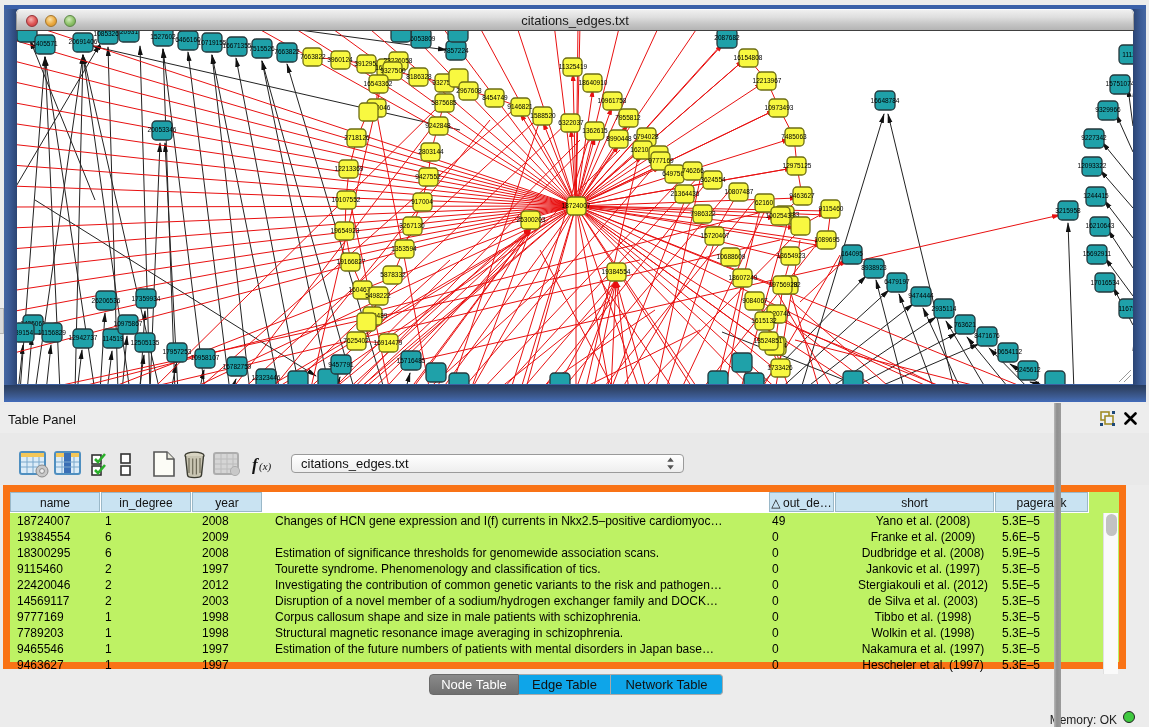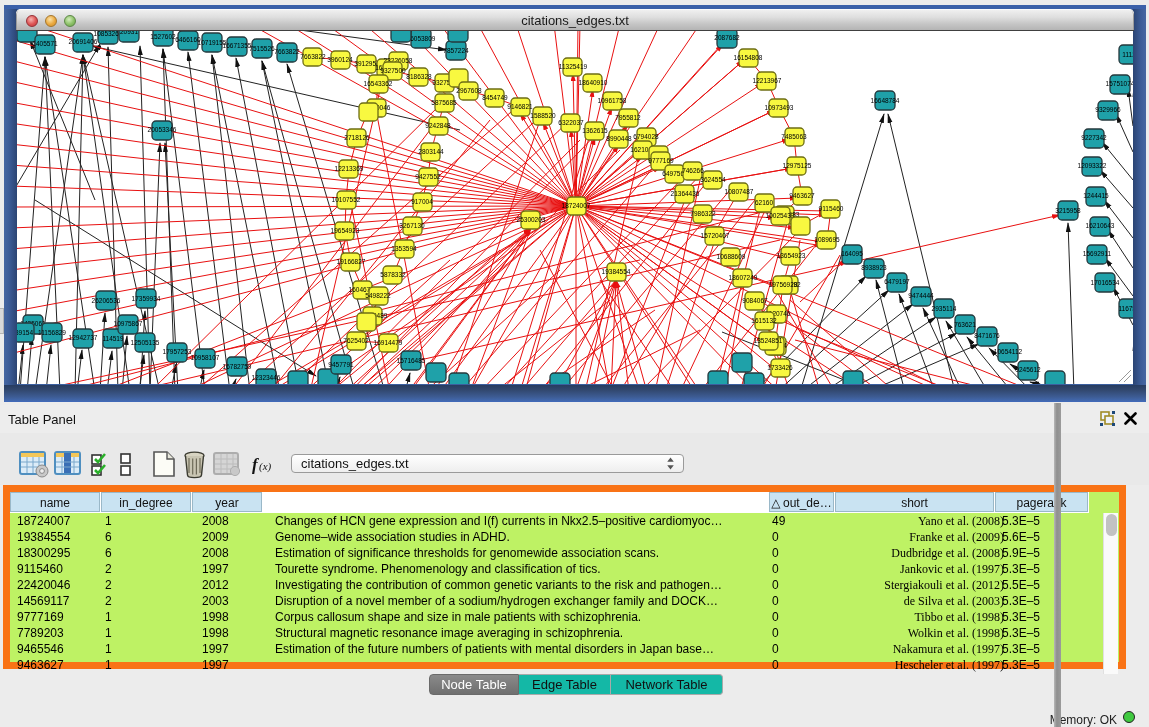--- a/index.html
+++ b/index.html
@@ -21,25 +21,25 @@
 #tpanel { position:absolute; left:0; top:402px; width:1149px; height:325px; background:#ececec; }
 #tphead { position:absolute; left:0; top:3px; width:100%; height:28px; background:#ededed; }
 #tphead .t { position:absolute; left:8px; top:7px; font-size:13px; color:#111; }
 #toolbar { position:absolute; left:0; top:31px; width:100%; height:52px; background:#e9e9e9; }
 #dropdown { position:absolute; left:291px; top:21px; width:393px; height:19px; background:linear-gradient(#fff,#eee); border:1px solid #9a9a9a; border-radius:4px; font-size:13px; color:#111; line-height:17px; padding-left:9px; }
 #tablewrap { position:absolute; left:3px; top:83px; width:1123px; height:184px; background:#bef264; border:7px solid #f97316; }
 #thead { position:absolute; left:0; top:0; width:1079px; height:21px; background:#fff; }
 #thead span { position:absolute; top:0; height:20px; line-height:20px; text-align:center; font-size:12px; color:#111; background:#c9e3f2; border:1px solid #9ab8c8; }
 .trow { position:relative; height:16px; line-height:16px; font-size:12px; color:#000; white-space:nowrap; }
 .trow span { position:absolute; top:0; }
-.c0 { left:7px; } .c1 { left:95px; } .c2 { left:192px; } .c3 { left:265px; } .c4 { left:762px; } .c5 { left:832px; width:162px; text-align:right;font-family:Liberation Serif, serif;} .c6 { left:992px; }
+.c0 { left:7px; } .c1 { left:95px; } .c2 { left:192px; } .c3 { left:265px; } .c4 { left:762px; } .c5 { left:832px; width:162px; text-align:center;} .c6 { left:992px; }
 #vscroll { position:absolute; right:1px; top:21px; width:15px; height:161px; background:#fafafa; border-left:1px solid #e0e0e0; }
 #vthumb { position:absolute; left:2px; top:1px; width:11px; height:22px; background:#c2c2c2; border-radius:6px; }
 #tabs { position:absolute; left:429px; top:272px; height:21px; display:flex; font-size:13px; }
-.tab { height:21px; line-height:20px; text-align:center; background:#14b8a6; border:1px solid #a9a9a9; border-left:none; color:#111; }
+.tab { height:21px; line-height:20px; text-align:center; background:#0ea5e9; border:1px solid #a9a9a9; border-left:none; color:#111; }
 .tab:nth-child(1) { width:90px; } .tab:nth-child(2) { width:92px; } .tab:nth-child(3) { width:112px; }
 .tab.first { border-left:1px solid #a9a9a9; border-radius:4px 0 0 4px; }
 .tab.last { border-radius:0 4px 4px 0; }
 .tab.sel { background:linear-gradient(#8a8a8a,#6f6f6f); color:#fff; border-color:#6a6a6a; }
 #memory { position:absolute; right:32px; top:311px; font-size:12px; color:#222; }
 #memled { position:absolute; right:14px; top:309px; width:12px; height:12px; border-radius:50%; background:#3fc93f; border:1px solid #222; }
 #rightstrip { position:absolute; right:3px; top:403px; width:7px; height:324px; background:linear-gradient(90deg,#b8b8b8,#8f8f8f 40%,#9b9b9b); z-index:5; }
 </style></head>
 <body>
 <div id="page">
@@ -700,21 +700,20 @@
             <span class="c2">2008</span>
             <span class="c3">Changes of HCN gene expression and I(f) currents in Nkx2.5–positive cardiomyoc…</span>
             <span class="c4">49</span>
             <span class="c5">Yano et al. (2008)</span>
             <span class="c6">5.3E–5</span>
           </div>
 <div class="trow">
             <span class="c0">19384554</span>
             <span class="c1">6</span>
             <span class="c2">2009</span>
-            <span class="c3">Genome–wide association studies in ADHD.</span>
             <span class="c4">0</span>
             <span class="c5">Franke et al. (2009)</span>
             <span class="c6">5.6E–5</span>
           </div>
 <div class="trow">
             <span class="c0">18300295</span>
             <span class="c1">6</span>
             <span class="c2">2008</span>
             <span class="c3">Estimation of significance thresholds for genomewide association scans.</span>
             <span class="c4">0</span>

